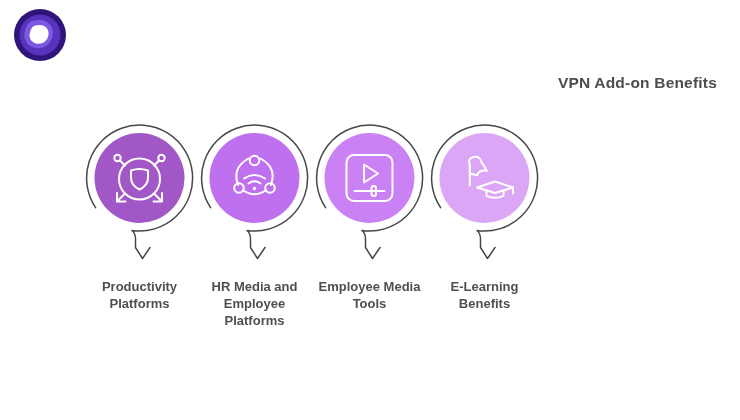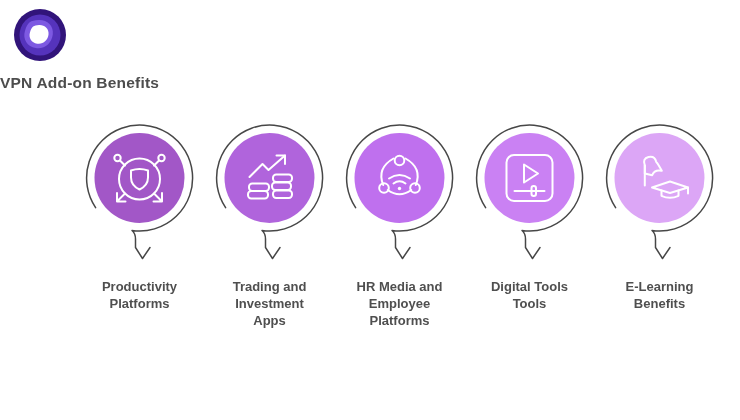--- a/index.html
+++ b/index.html
@@ -2,25 +2,25 @@
 <html><head>
 <meta charset="utf-8">
 <style>
   html,body{margin:0;padding:0;}
   body{
     width:740px;height:420px;background:#ffffff;overflow:hidden;position:relative;
     font-family:"Liberation Sans", sans-serif;
   }
   .logo{position:absolute;left:12px;top:7px;width:56px;height:56px;}
   .title{
-    position:absolute;left:0;top:74px;width:717px;text-align:left;
+    position:absolute;left:0;top:74px;width:717px;text-align:right;
     font-size:15.5px;font-weight:700;color:#4d4d4d;letter-spacing:.2px;
   }
   .row{
-    position:absolute;left:82px;top:112px;display:flex;gap:15px;
+    position:absolute;left:82px;top:112px;display:flex;
   }
   .cell{width:115px;display:flex;flex-direction:column;align-items:center;}
   .cell svg.unit{display:block;width:115px;height:152px;}
   .label{
     margin-top:14px;width:115px;text-align:center;white-space:pre-line;
     font-size:13px;line-height:17px;font-weight:700;color:#4f4f4f;
   }
   .icon{stroke:#ffffff;stroke-width:2;fill:none;stroke-linecap:round;stroke-linejoin:round;}
   .conn{fill:none;stroke:#474747;stroke-width:1.5;stroke-linecap:round;stroke-linejoin:round;}
 </style>
@@ -52,38 +52,20 @@
         <path d="M 14.5,-12.5 L 19.3,-17.3"></path>
         <circle cx="22" cy="-20" r="3.2"></circle>
         <path d="M -14.5,15.5 L -21.8,22.8 M -22.5,15 L -22.5,23.5 L -14,23.5"></path>
         <path d="M 14.5,15.5 L 21.8,22.8 M 22.5,15 L 22.5,23.5 L 14,23.5"></path>
       </g>
     </svg>
     <div class="label">Productivity
 Platforms</div>
   </div>
 
-  <div class="cell">
-    <svg class="unit" viewBox="0 0 115 152">
-      <path class="conn" d="M 13.6 95.6 A 53 53 0 1 1 50 118.5 Q 53.5 121.5 53.5 127 L 53.5 135.5 L 60.5 146.5 L 68 135.5"></path>
-      <circle cx="57.5" cy="66" r="45" fill="#b064dc"></circle>
-      <g class="icon" transform="translate(57.5,66)">
-        <path d="M -20,-1 L -7,-14 L -1,-8 L 15.5,-22.5"></path>
-        <path d="M 7,-22.5 L 15.5,-22.5 L 15.5,-14"></path>
-        <rect x="3.5" y="-3.5" width="19" height="7.5" rx="3.2"></rect>
-        <rect x="2.5" y="4.5" width="19" height="7.5" rx="3.2"></rect>
-        <rect x="3.5" y="12.5" width="19" height="7.5" rx="3.2"></rect>
-        <rect x="-20.5" y="5.5" width="20" height="7.5" rx="3.2"></rect>
-        <rect x="-21.5" y="13" width="20" height="7.5" rx="3.2"></rect>
-      </g>
-    </svg>
-    <div class="label">Trading and
-Investment
-Apps</div>
-  </div>
 
   <div class="cell">
     <svg class="unit" viewBox="0 0 115 152">
       <path class="conn" d="M 13.6 95.6 A 53 53 0 1 1 50 118.5 Q 53.5 121.5 53.5 127 L 53.5 135.5 L 60.5 146.5 L 68 135.5"></path>
       <circle cx="57.5" cy="66" r="45" fill="#bf70ee"></circle>
       <g class="icon" transform="translate(57.5,66)">
         <circle cx="0" cy="-17.5" r="4.8"></circle>
         <circle cx="-15.5" cy="10" r="4.8"></circle>
         <circle cx="15.5" cy="10" r="4.8"></circle>
         <path d="M -6,-19.5 Q -23,-10 -16.3,7"></path>
@@ -103,21 +85,21 @@
     <svg class="unit" viewBox="0 0 115 152">
       <path class="conn" d="M 13.6 95.6 A 53 53 0 1 1 50 118.5 Q 53.5 121.5 53.5 127 L 53.5 135.5 L 60.5 146.5 L 68 135.5"></path>
       <circle cx="57.5" cy="66" r="45" fill="#ca81f3"></circle>
       <g class="icon" transform="translate(57.5,66)">
         <rect x="-23" y="-23" width="46" height="46" rx="7.5"></rect>
         <path d="M -5.5,-13.5 L 8.5,-4.5 L -5.5,4.5 Z"></path>
         <path d="M -15,13 L 15,13"></path>
         <rect x="2" y="8" width="4.5" height="10" rx="2.2"></rect>
       </g>
     </svg>
-    <div class="label">Digital Tools
+    <div class="label">Employee Media
 Tools</div>
   </div>
 
   <div class="cell">
     <svg class="unit" viewBox="0 0 115 152">
       <path class="conn" d="M 13.6 95.6 A 53 53 0 1 1 50 118.5 Q 53.5 121.5 53.5 127 L 53.5 135.5 L 60.5 146.5 L 68 135.5"></path>
       <circle cx="57.5" cy="66" r="45" fill="#dca6f6"></circle>
       <g class="icon" transform="translate(55,66)">
         <path d="M -12.2,7.5 L -12.2,-12.5"></path>
         <path d="M -12.2,-4.5 L -12.2,-12.5 Q -14.8,-19.5 -8.5,-21 Q -2.2,-22.3 -0.8,-16.2 Q 1.5,-13.5 4.8,-7.2 Q -2.5,-8.8 -4.8,-2.8 Z"></path>

